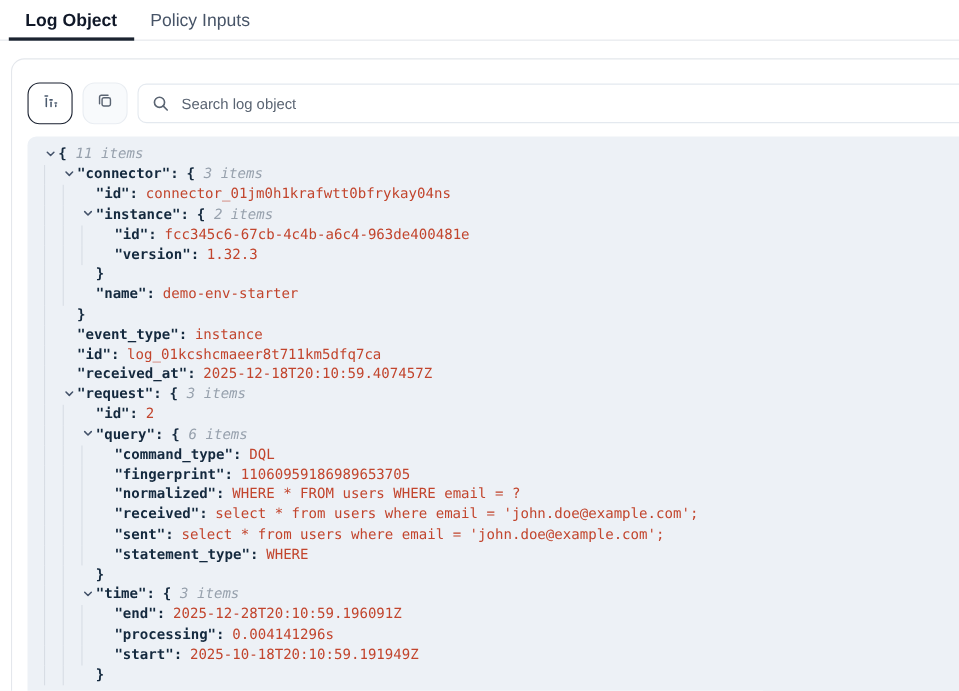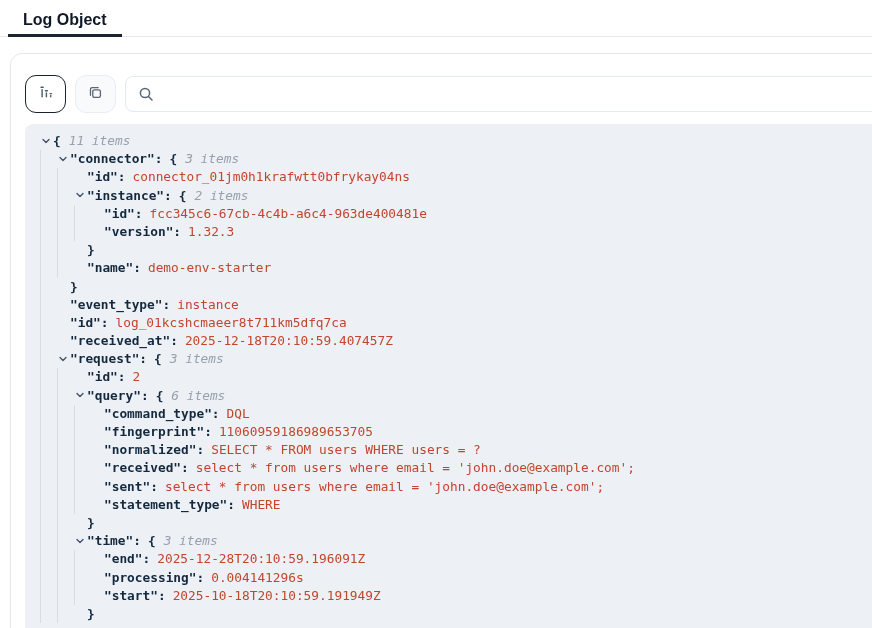--- a/index.html
+++ b/index.html
@@ -83,20 +83,21 @@
   .brace { color: var(--c-key, #14293e); font-weight: bold; }
   .brace.after-key { margin-left: 7px; }
   .v { color: var(--c-value, #c2452d); margin-left: 7px; }
   .count { color: var(--c-count, #97a1ad); font-style: italic; margin-left: 8px; }
 </style>
 </head>
 <body>
 
 <div class="tabbar">
   <div class="tab active">Log Object</div>
+  <div class="tab">Policy Inputs</div>
 </div>
 
 <div class="card">
   <div class="toolbar">
 
     <div class="iconbtn primary">
       <span>
         <svg width="16" height="16" viewBox="0 0 16 16" fill="none" stroke="#4b5a6e" stroke-width="1.4" stroke-linecap="round">
           <path d="M3 3.2h2.2"></path>
           <path d="M4.1 5.6v7.2"></path>
@@ -117,20 +118,21 @@
       </span>
     </div>
 
     <div class="searchbox">
       <span style="display:flex">
         <svg width="16" height="16" viewBox="0 0 16 16" fill="none" stroke="#5a6472" stroke-width="1.5" stroke-linecap="round">
           <circle cx="7" cy="7" r="4.6"></circle>
           <path d="M10.5 10.5 L14 14"></path>
         </svg>
       </span>
+      <input type="text" value="" placeholder="Search log object" style="">
     </div>
   </div>
 
   <div class="json-box">
     <div>
         <div class="row" style="padding-left: 0px;"><span class="caret"><svg width="10" height="10" viewBox="0 0 10 10">
               <path d="M2 3.4 L5 6.4 L8 3.4" fill="none" stroke="#44536a" stroke-width="1.4" stroke-linecap="round" stroke-linejoin="round"></path>
             </svg></span><span class="brace">{</span><span class="count">11 items</span></div>
         <div class="row" style="padding-left: 17px;"><span class="guide" style="left: -1px;"></span><span class="caret"><svg width="10" height="10" viewBox="0 0 10 10">
               <path d="M2 3.4 L5 6.4 L8 3.4" fill="none" stroke="#44536a" stroke-width="1.4" stroke-linecap="round" stroke-linejoin="round"></path>
@@ -149,21 +151,21 @@
         <div class="row" style="padding-left: 17px;"><span class="guide" style="left: -1px;"></span><span class="spacer"></span><span class="k">"received_at":</span><span class="v">2025-12-18T20:10:59.407457Z</span></div>
         <div class="row" style="padding-left: 17px;"><span class="guide" style="left: -1px;"></span><span class="caret"><svg width="10" height="10" viewBox="0 0 10 10">
               <path d="M2 3.4 L5 6.4 L8 3.4" fill="none" stroke="#44536a" stroke-width="1.4" stroke-linecap="round" stroke-linejoin="round"></path>
             </svg></span><span class="k">"request":</span><span class="brace after-key">{</span><span class="count">3 items</span></div>
         <div class="row" style="padding-left: 34px;"><span class="guide" style="left: -1px;"></span><span class="guide" style="left: 16px;"></span><span class="spacer"></span><span class="k">"id":</span><span class="v">2</span></div>
         <div class="row" style="padding-left: 34px;"><span class="guide" style="left: -1px;"></span><span class="guide" style="left: 16px;"></span><span class="caret"><svg width="10" height="10" viewBox="0 0 10 10">
               <path d="M2 3.4 L5 6.4 L8 3.4" fill="none" stroke="#44536a" stroke-width="1.4" stroke-linecap="round" stroke-linejoin="round"></path>
             </svg></span><span class="k">"query":</span><span class="brace after-key">{</span><span class="count">6 items</span></div>
         <div class="row" style="padding-left: 51px;"><span class="guide" style="left: -1px;"></span><span class="guide" style="left: 16px;"></span><span class="guide" style="left: 33px;"></span><span class="spacer"></span><span class="k">"command_type":</span><span class="v">DQL</span></div>
         <div class="row" style="padding-left: 51px;"><span class="guide" style="left: -1px;"></span><span class="guide" style="left: 16px;"></span><span class="guide" style="left: 33px;"></span><span class="spacer"></span><span class="k">"fingerprint":</span><span class="v">11060959186989653705</span></div>
-        <div class="row" style="padding-left: 51px;"><span class="guide" style="left: -1px;"></span><span class="guide" style="left: 16px;"></span><span class="guide" style="left: 33px;"></span><span class="spacer"></span><span class="k">"normalized":</span><span class="v">SELECT * FROM users WHERE users = ?</span></div>
+        <div class="row" style="padding-left: 51px;"><span class="guide" style="left: -1px;"></span><span class="guide" style="left: 16px;"></span><span class="guide" style="left: 33px;"></span><span class="spacer"></span><span class="k">"normalized":</span><span class="v">WHERE * FROM users WHERE email = ?</span></div>
         <div class="row" style="padding-left: 51px;"><span class="guide" style="left: -1px;"></span><span class="guide" style="left: 16px;"></span><span class="guide" style="left: 33px;"></span><span class="spacer"></span><span class="k">"received":</span><span class="v">select * from users where email = 'john.doe@example.com';</span></div>
         <div class="row" style="padding-left: 51px;"><span class="guide" style="left: -1px;"></span><span class="guide" style="left: 16px;"></span><span class="guide" style="left: 33px;"></span><span class="spacer"></span><span class="k">"sent":</span><span class="v">select * from users where email = 'john.doe@example.com';</span></div>
         <div class="row" style="padding-left: 51px;"><span class="guide" style="left: -1px;"></span><span class="guide" style="left: 16px;"></span><span class="guide" style="left: 33px;"></span><span class="spacer"></span><span class="k">"statement_type":</span><span class="v">WHERE</span></div>
         <div class="row" style="padding-left: 34px;"><span class="guide" style="left: -1px;"></span><span class="guide" style="left: 16px;"></span><span class="spacer"></span><span class="brace">}</span></div>
         <div class="row" style="padding-left: 34px;"><span class="guide" style="left: -1px;"></span><span class="guide" style="left: 16px;"></span><span class="caret"><svg width="10" height="10" viewBox="0 0 10 10">
               <path d="M2 3.4 L5 6.4 L8 3.4" fill="none" stroke="#44536a" stroke-width="1.4" stroke-linecap="round" stroke-linejoin="round"></path>
             </svg></span><span class="k">"time":</span><span class="brace after-key">{</span><span class="count">3 items</span></div>
         <div class="row" style="padding-left: 51px;"><span class="guide" style="left: -1px;"></span><span class="guide" style="left: 16px;"></span><span class="guide" style="left: 33px;"></span><span class="spacer"></span><span class="k">"end":</span><span class="v">2025-12-28T20:10:59.196091Z</span></div>
         <div class="row" style="padding-left: 51px;"><span class="guide" style="left: -1px;"></span><span class="guide" style="left: 16px;"></span><span class="guide" style="left: 33px;"></span><span class="spacer"></span><span class="k">"processing":</span><span class="v">0.004141296s</span></div>
         <div class="row" style="padding-left: 51px;"><span class="guide" style="left: -1px;"></span><span class="guide" style="left: 16px;"></span><span class="guide" style="left: 33px;"></span><span class="spacer"></span><span class="k">"start":</span><span class="v">2025-10-18T20:10:59.191949Z</span></div>

